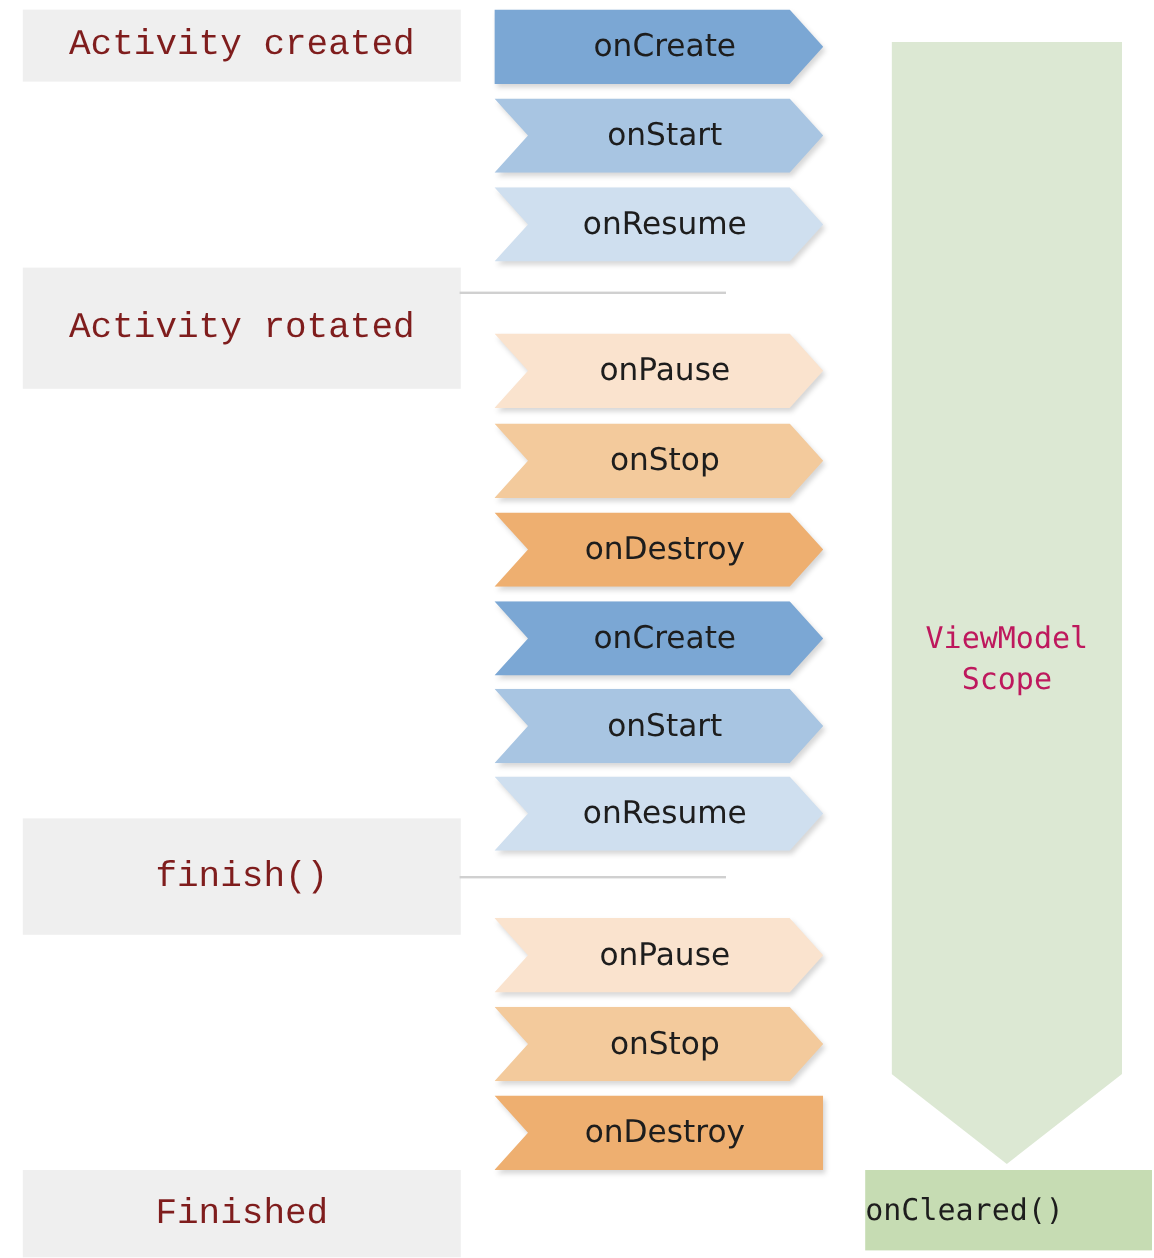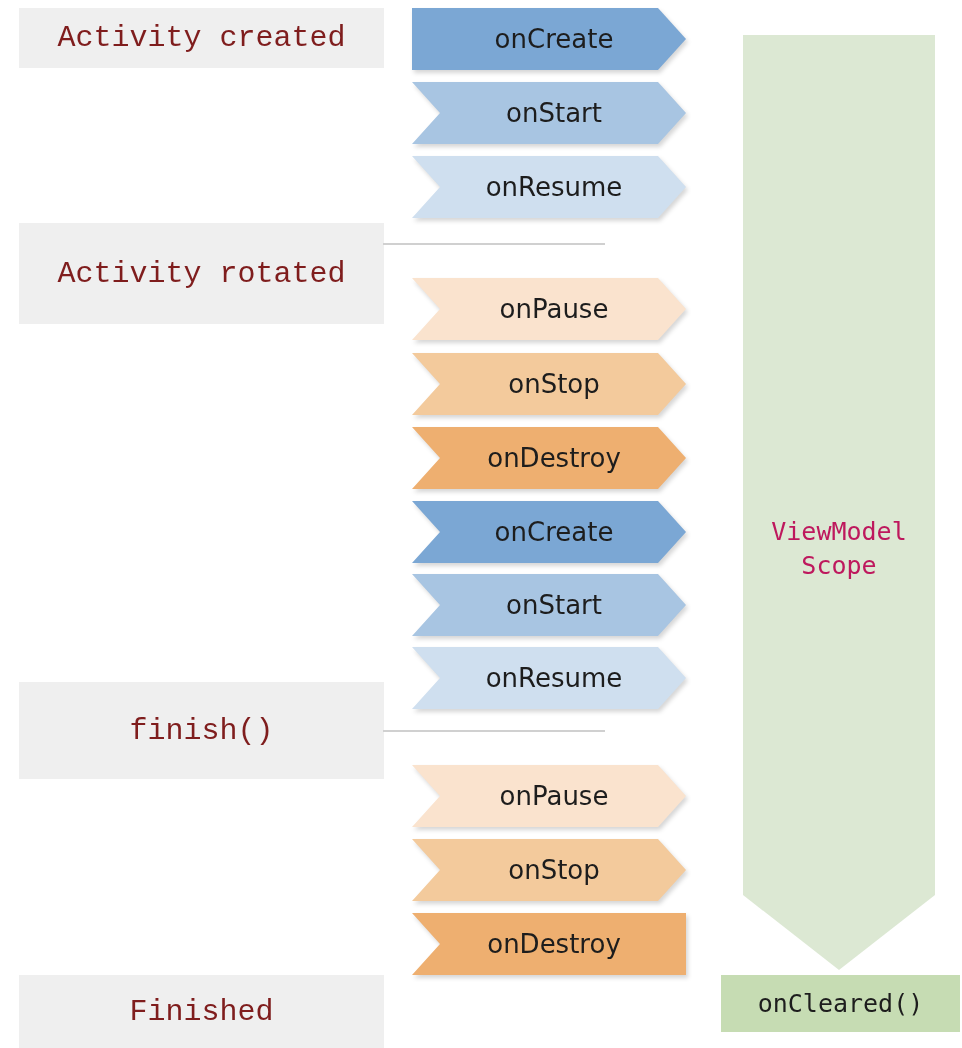--- a/index.html
+++ b/index.html
@@ -91,25 +91,24 @@
     line-height: 34px;
     color: #be185d;
     white-space: pre-line;
   }
 
   #oncleared-box {
     position: absolute;
     left: 721px;
     top: 975px;
     width: 239px;
-    height: 57px;
+    height: 67px;
     background: #c6dcb3;
     display: flex;
     align-items: center;
-    justify-content: center;
   }
   #oncleared-box .oncleared-label {
     font-family: "DejaVu Sans Mono", monospace;
     font-size: 25px;
     color: #1d1d1d;
     white-space: pre;
   }
 </style>
 </head>
 <body>

